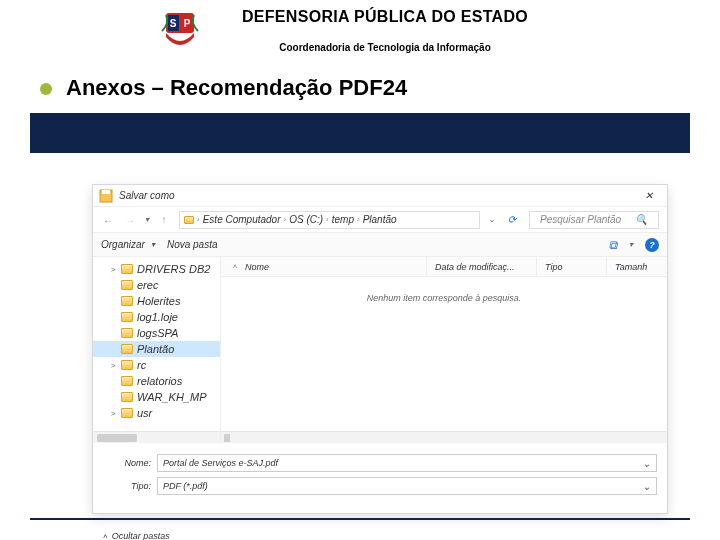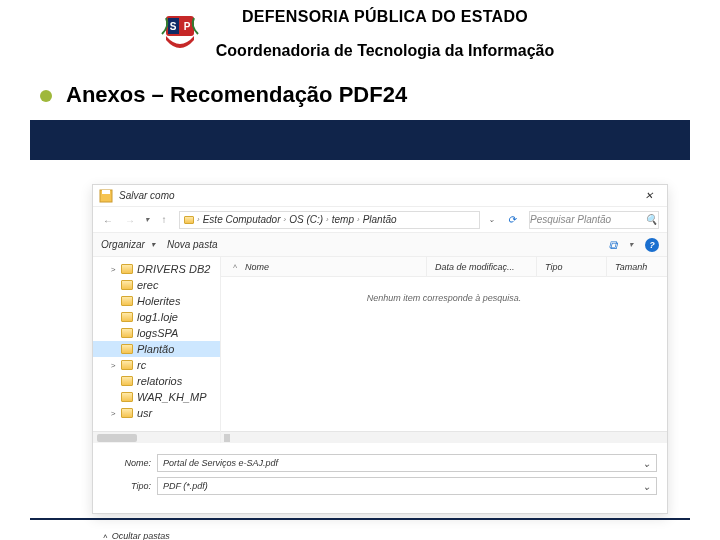--- a/index.html
+++ b/index.html
@@ -2,42 +2,42 @@
 <html><head>
 <meta charset="utf-8">
 <style>
   * { box-sizing: border-box; margin: 0; padding: 0; }
   body { width: 720px; height: 540px; font-family: "Segoe UI", Arial, sans-serif; background: #fff; position: relative; overflow: hidden; }
   .slide-header { display: flex; align-items: center; padding: 8px 160px 4px; }
   .crest { width: 40px; height: 44px; margin-right: 10px; position: relative; }
   .crest svg { width: 100%; height: 100%; }
   .header-text { text-align: center; flex: 1; }
   .org-title { font-weight: bold; font-size: 16px; letter-spacing: .3px; }
-  .org-sub { font-weight: bold; font-size: 16px; margin-top: 16px; }
+  .org-sub { font-weight: bold; font-size: 10px; margin-top: 16px; }
   .slide-title-row { display: flex; align-items: center; padding: 18px 40px 6px; }
   .bullet { width: 12px; height: 12px; border-radius: 50%; background: #9fb83b; margin-right: 14px; margin-top:2px; }
   .slide-title { font-weight: bold; font-size: 22px; color: #000; }
   .dark-bar { background: #10244a; height: 40px; margin: 6px 30px 0; }
   .bottom-rule { position:absolute; left:30px; right:30px; bottom:20px; height:2px; background:#10244a; }
 
   
   .dialog { position: absolute; left: 92px; top: 184px; width: 576px; height: 330px; background:#fff; border:1px solid #d8d8d8; font-size: 10px; color:#333; box-shadow:0 4px 12px rgba(0,0,0,.12);font-style:italic; }
   .dlg-titlebar { height:22px; display:flex; align-items:center; padding:0 6px; background:#fff; border-bottom:1px solid #eee; }
   .dlg-titlebar .icon { width:14px; height:14px; margin-right:6px; }
   .dlg-title { flex:1; font-size:10px; }
   .dlg-close { width:24px; text-align:center; color:#333; }
   .dlg-navrow { height:26px; display:flex; align-items:center; gap:8px; padding:0 8px; border-bottom:1px solid #eee; }
   .nav-arrow { width:14px; height:14px; display:flex; align-items:center; justify-content:center; color:#888; border-radius:2px; }
   .nav-arrow.dis { color:#ccc; }
   .breadcrumb { flex:1; display:flex; align-items:center; height:18px; border:1px solid #ddd; padding:0 4px; gap:3px; background:#fff; overflow:hidden; }
   .bc-seg { white-space:nowrap; color:#333; }
   .bc-sep { color:#888; font-size:8px; }
   .bc-down { color:#666; font-size:8px; }
   .refresh { width:18px; text-align:center; color:#1a6fcf; }
-  .searchbox { width:130px; height:18px; border:1px solid #ddd; display:flex; align-items:center; padding:0 0; color:#888; gap:4px; }
+  .searchbox { width:130px; height:18px; border:1px solid #ddd; display:flex; align-items:center; padding:0 10px; color:#888; gap:4px; }
   .toolbar { height:24px; display:flex; align-items:center; padding:0 8px; border-bottom:1px solid #eee; gap:12px; background:#fafafa; }
   .tb-item { display:flex; align-items:center; gap:4px; color:#333; }
   .tb-drop::after { content:"▾"; font-size:8px; margin-left:2px; color:#555;}
   .tb-spacer { flex:1; }
   .tb-view { color:#1a6fcf; font-size:12px; }
   .tb-help { width:14px; height:14px; border-radius:50%; background:#1a6fcf; color:#fff; display:flex; align-items:center; justify-content:center; font-size:9px; font-weight:bold; }
   .dlg-body { display:flex; height:186px; }
   .sidebar { width:128px; border-right:1px solid #eee; overflow:hidden; padding:4px 0; position:relative; }
   .tree-item { display:flex; align-items:center; height:16px; padding-left:16px; gap:4px; }
   .tree-item.sel { background:#cde7ff; }

